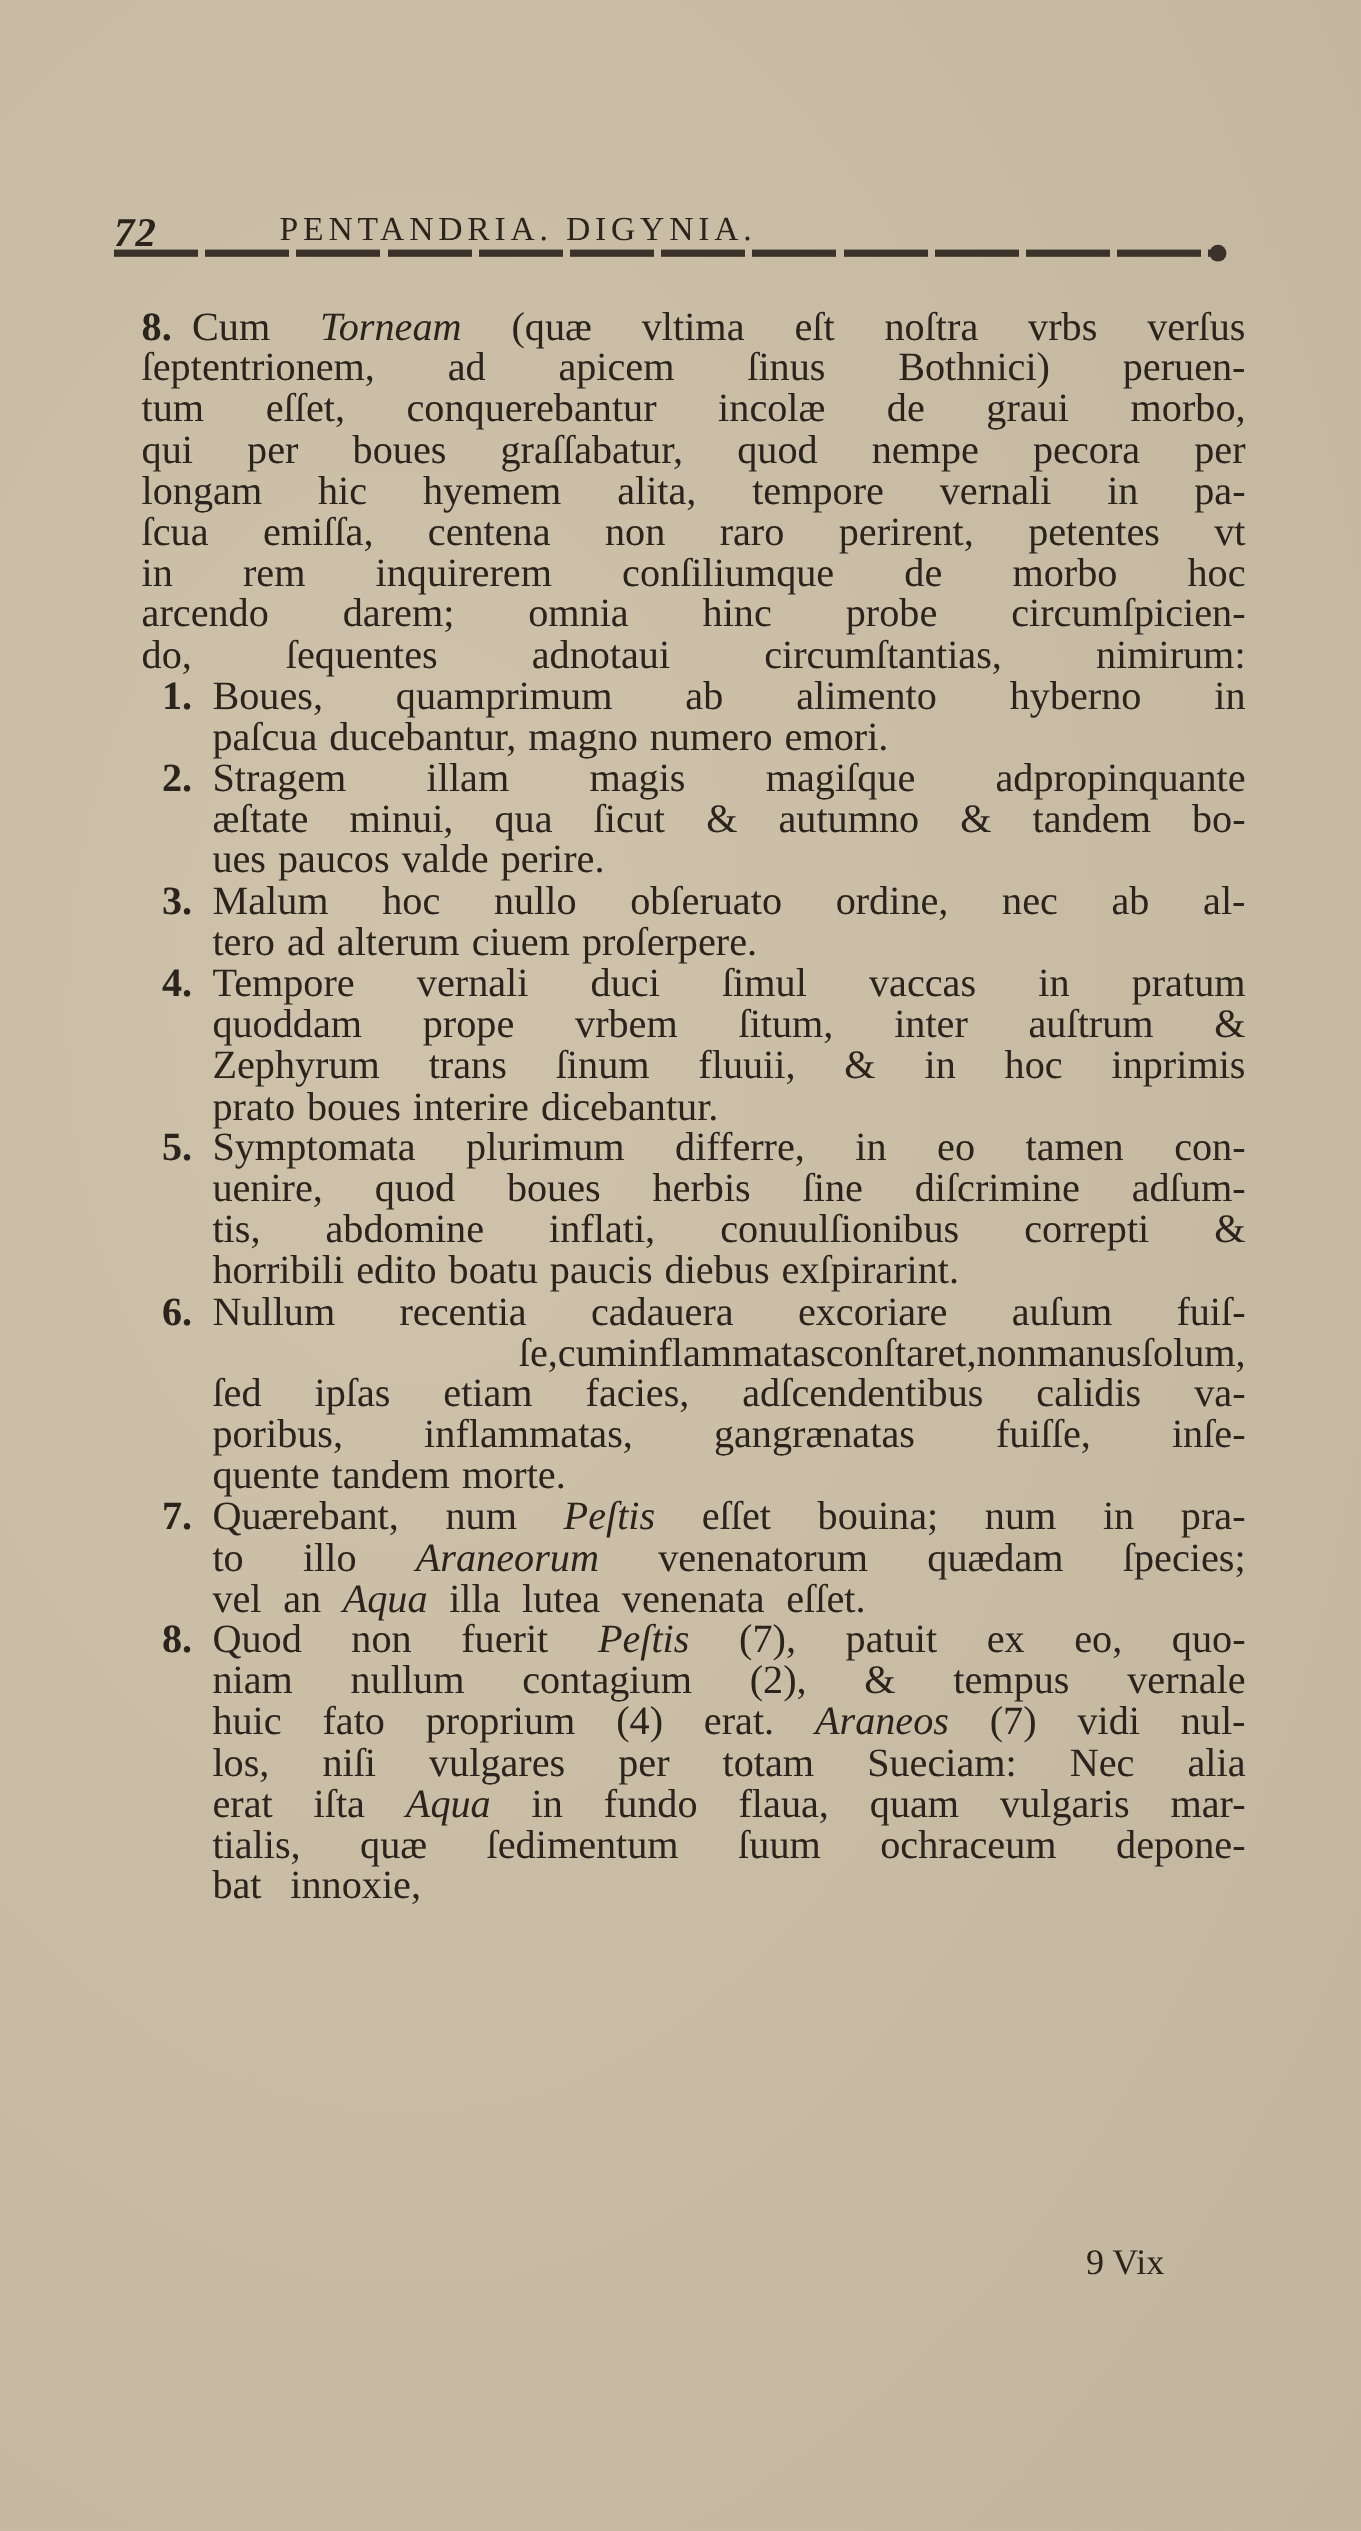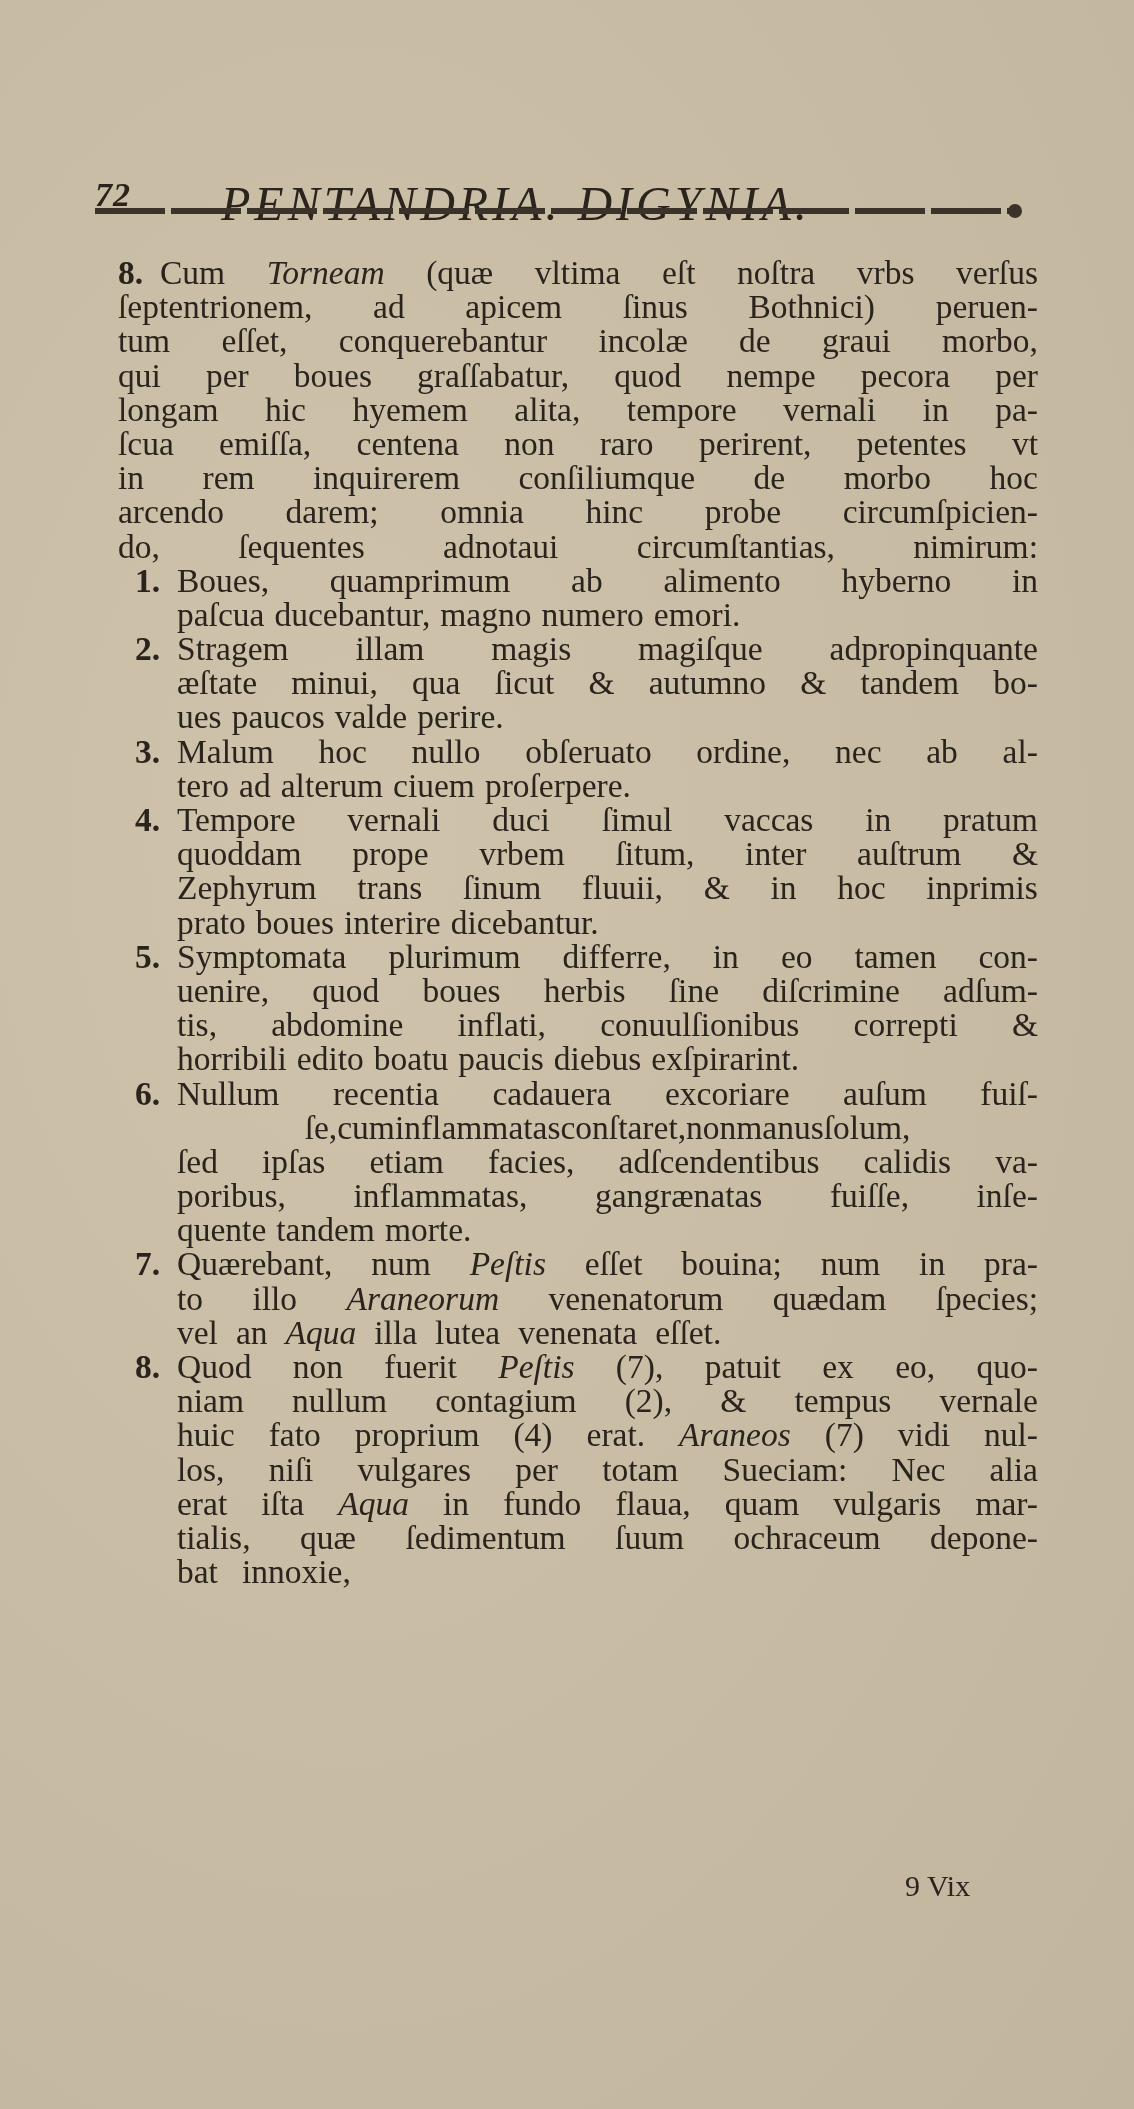--- a/index.html
+++ b/index.html
@@ -7,21 +7,21 @@
     width: 1134px; height: 2109px;
     background: #c9bda6;
     background-image: radial-gradient(ellipse at 30% 40%, #cfc3ac 0%, #c7bba4 55%, #c2b59d 100%);
     color: #2a241d;
     font-family: "Liberation Serif", "DejaVu Serif", serif;
     position: relative; overflow: hidden;
   }
   .page { position: absolute; left: 0; top: 0; width: 1134px; height: 2109px; }
   .header { position: absolute; left: 95px; top: 142px; width: 920px; height: 50px; margin-top: 34px; }
   .page-number { position: absolute; left: 0; top: 0; font-size: 34px; font-style: italic; font-weight: bold; letter-spacing: 1px; }
-  .running-head { position: absolute; left: 126px; top: 0; font-size: 48px; font-style: italic; letter-spacing: 4px; }
+  .running-head { position: absolute; left: 138px; top: 0; font-size: 28px; letter-spacing: 4px; }
   .rule { position: absolute; left: 95px; top: 208px; width: 920px; height: 6px;
           background: repeating-linear-gradient(90deg, #3b332a 0 70px, transparent 70px 76px); }
   .rule-end { position: absolute; left: 1008px; top: 204px; width: 14px; height: 14px; border-radius: 50%; background: #3b332a; }
   .body-text { position: absolute; left: 118px; top: 256px; width: 920px; font-size: 33.5px; line-height: 34.2px; }
   .line { white-space: nowrap; height: 34.2px; display: flex; justify-content: space-between; }
   .line.last { justify-content: flex-start; }
   .num { display: inline-block; width: 42px; font-weight: bold; }
   .indent { padding-left: 59px; }
   .indent-num { padding-left: 17px; }
   i { font-style: italic; }
@@ -303,21 +303,21 @@
         <span style="display: flex; flex: 1 1 0%; justify-content: space-between; gap: 0px;">
           <span>Nullum</span>
           <span>recentia</span>
           <span>cadauera</span>
           <span>excoriare</span>
           <span>auſum</span>
           <span>fuiſ-</span>
         </span>
       </div>
       <div class="line indent">
-        <span style="display: flex; flex: 1 1 0%; justify-content: center; gap: 0px;">
+        <span style="display: flex; flex: 1 1 0%; justify-content: flex-end; gap: 0px;">
           <span>ſe,</span>
           <span>cum</span>
           <span>inflammatas</span>
           <span>conſtaret,</span>
           <span>non</span>
           <span>manus</span>
           <span>ſolum,</span>
         </span>
       </div>
       <div class="line indent">

